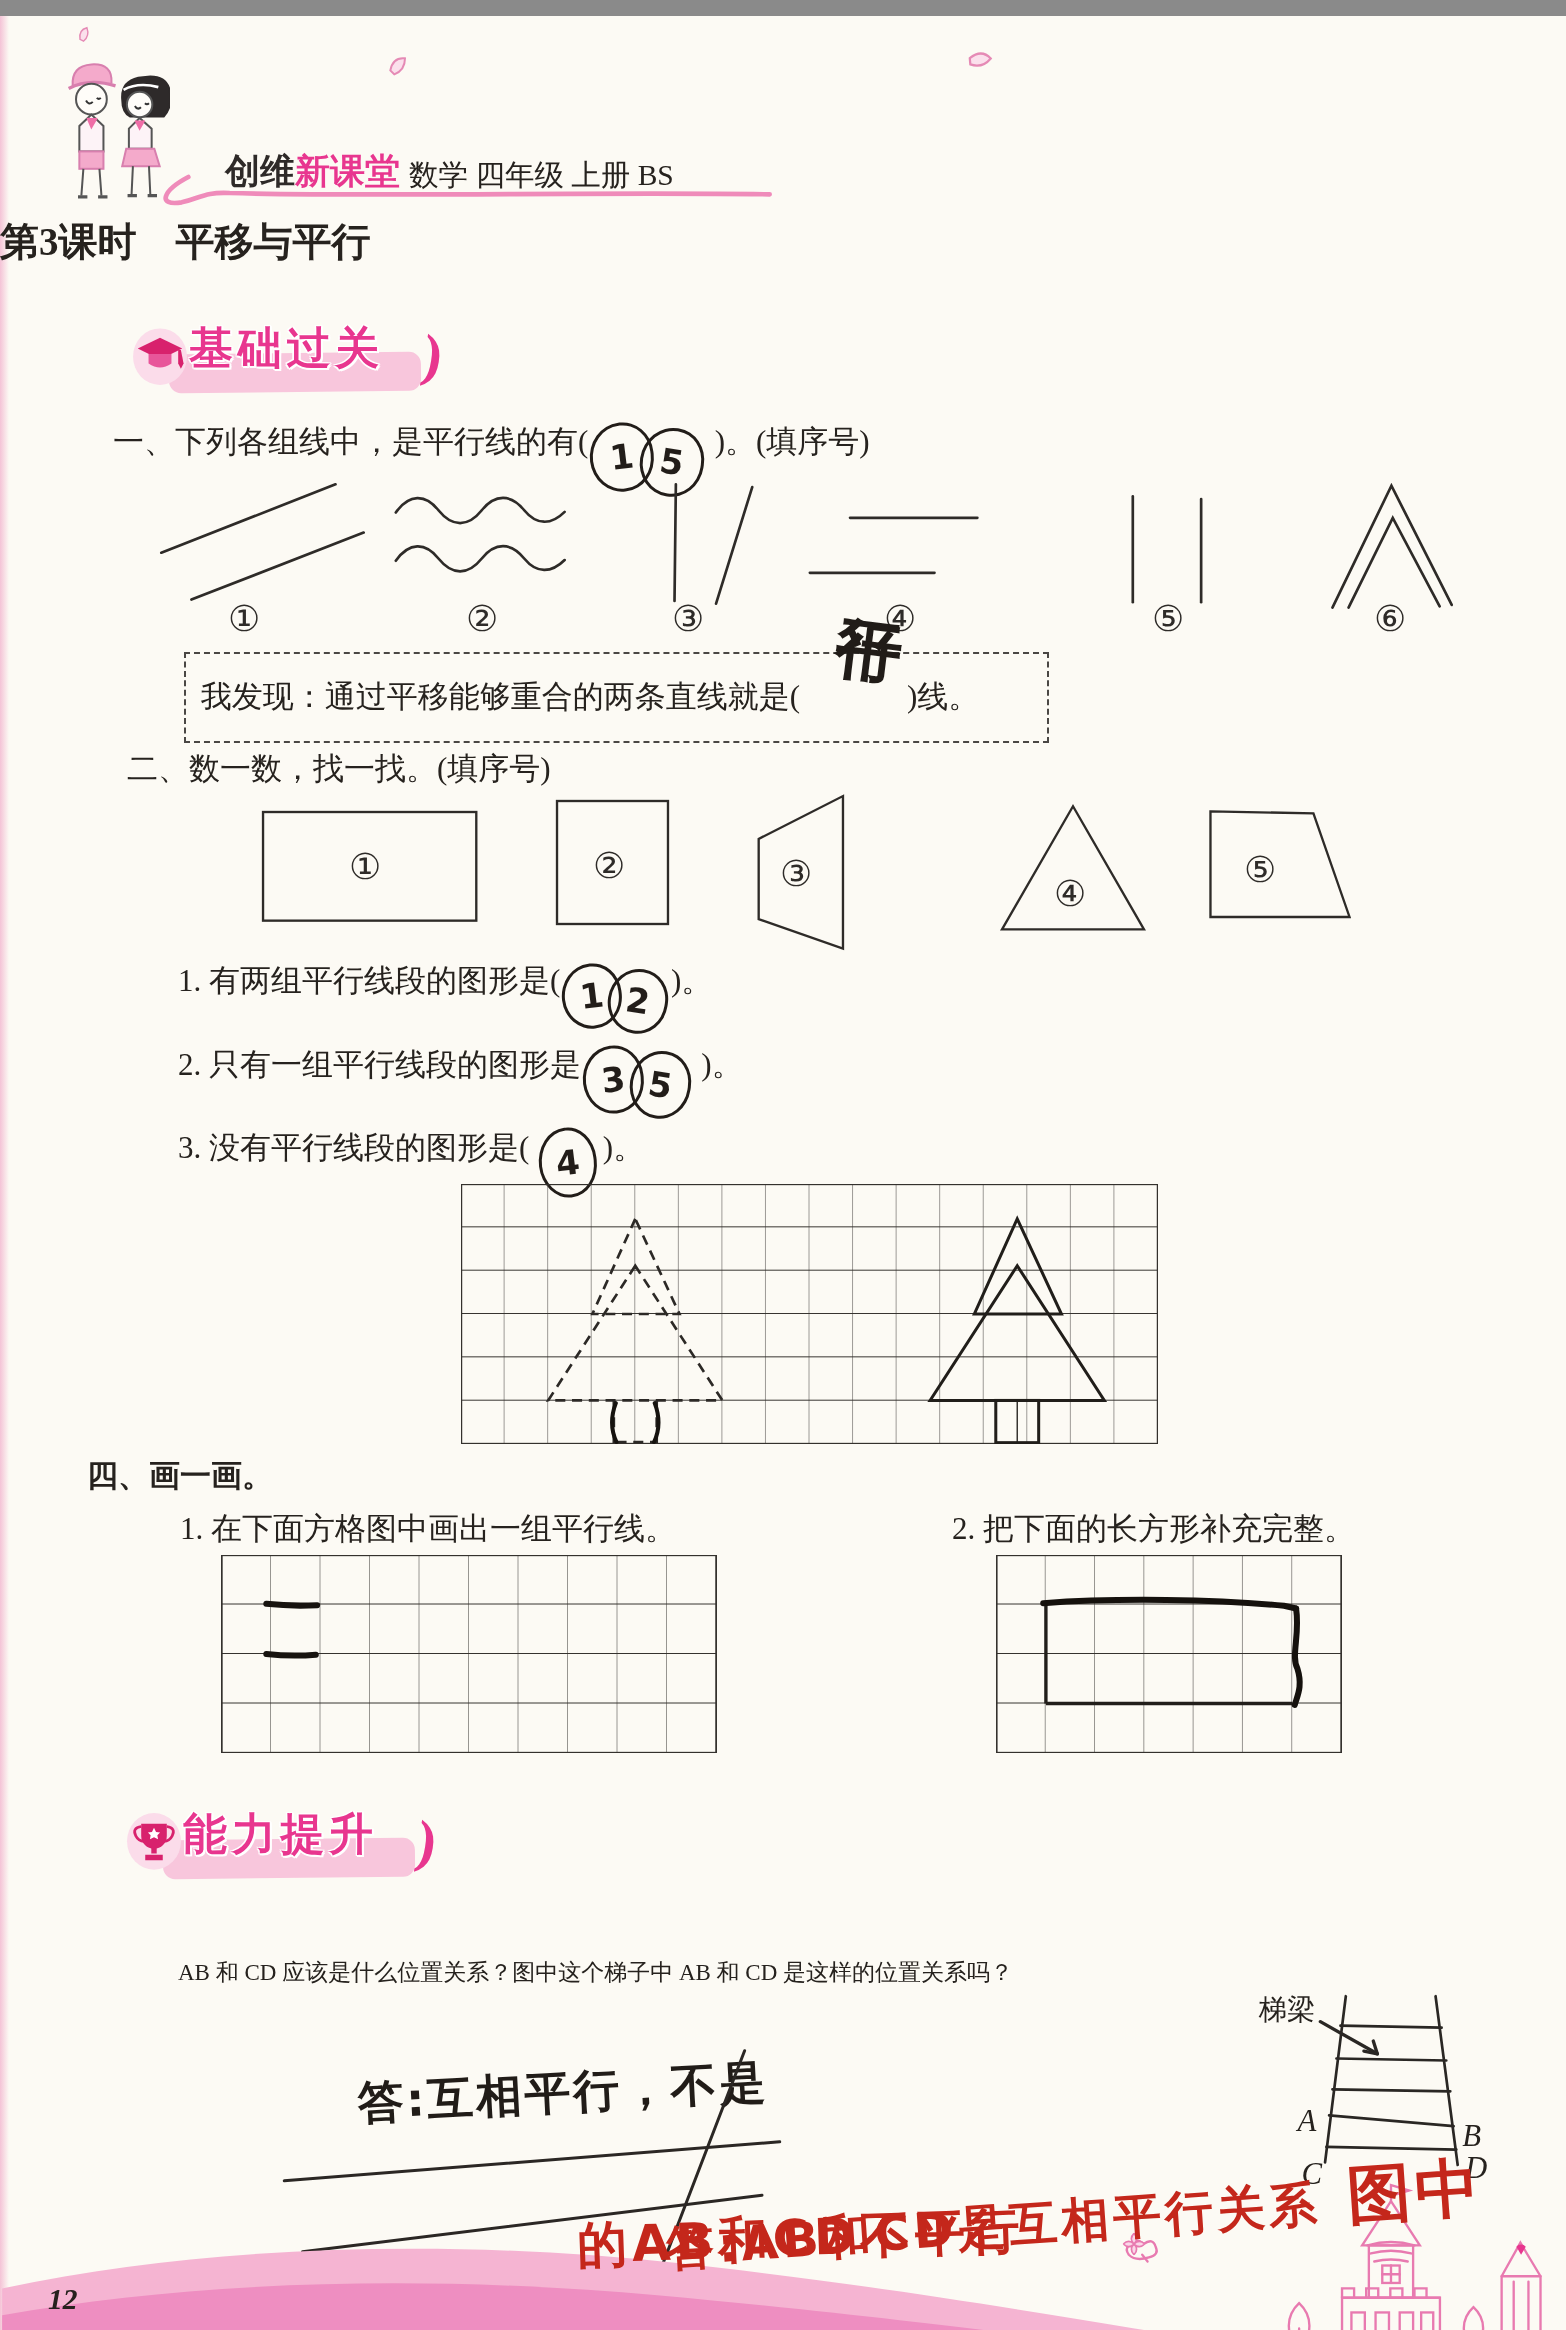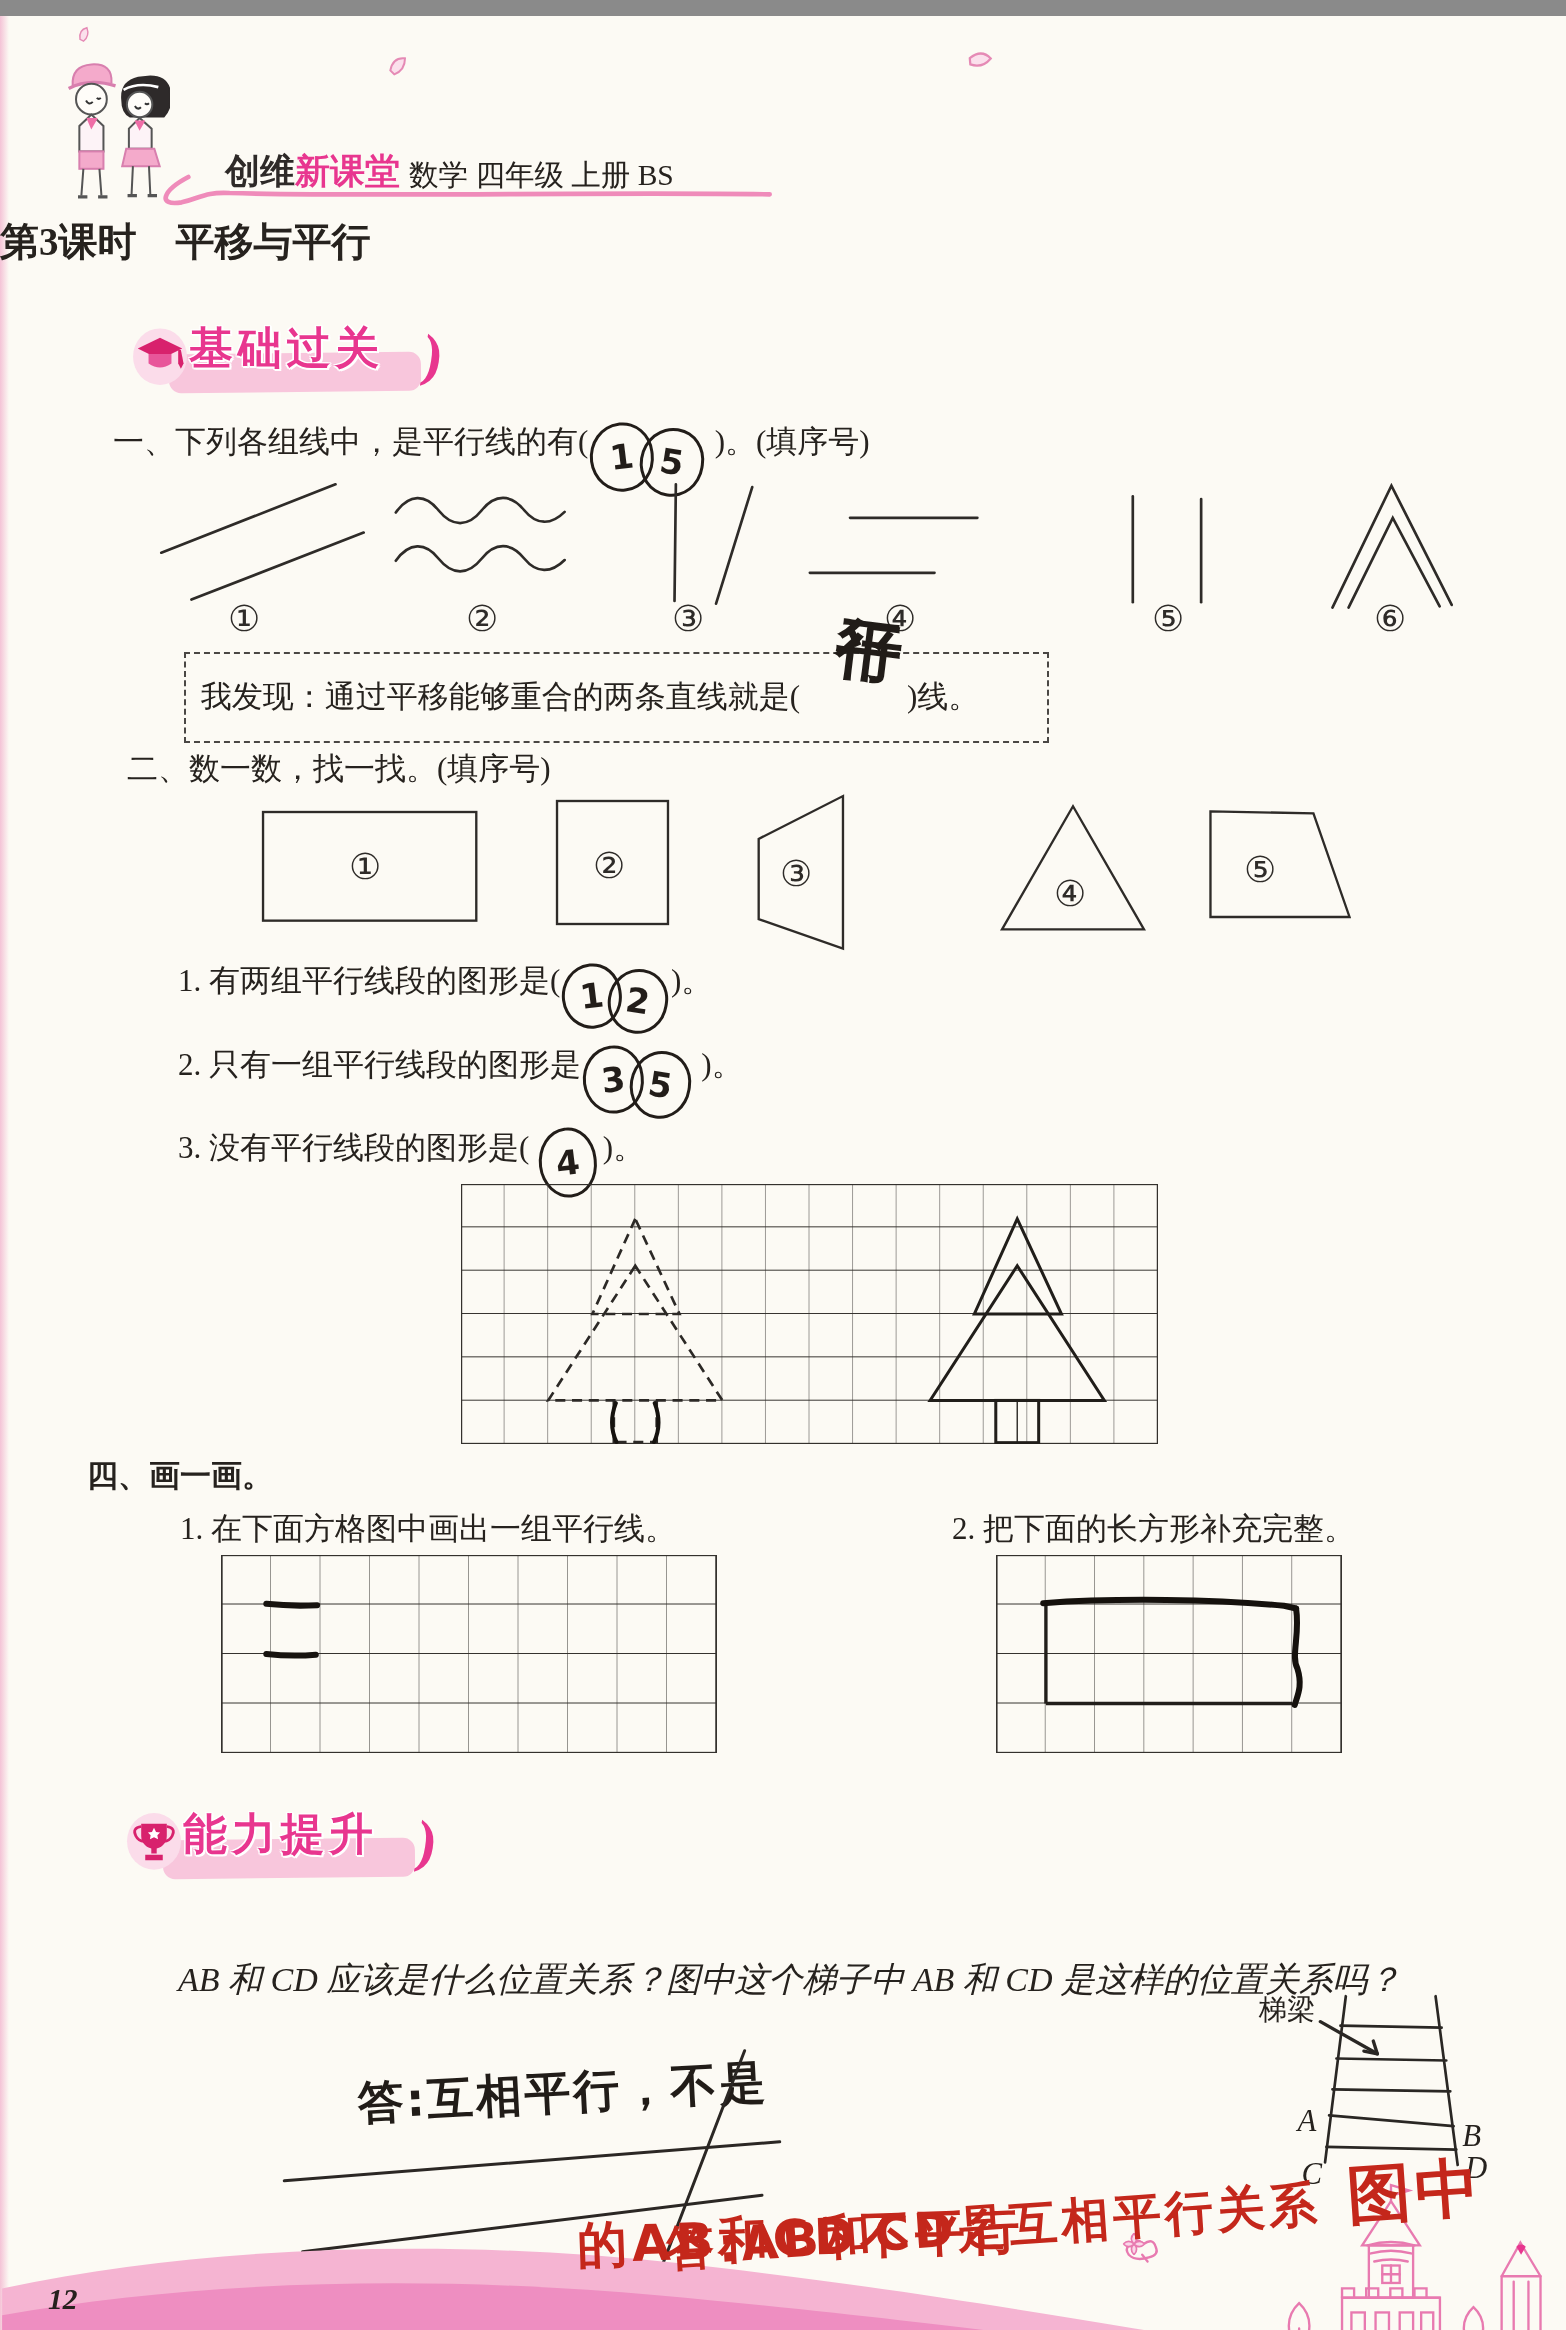--- a/index.html
+++ b/index.html
@@ -261,21 +261,21 @@
       <ellipse cx="43" cy="48" rx="40" ry="42" fill="#fbdcea"></ellipse>
       <path d="M24,22 h38 v18 a19,19 0 0 1 -38,0 z" fill="#d8216d"></path>
       <path d="M24,26 q-14,2 -8,14 q4,8 12,8 M62,26 q14,2 8,14 q-4,8 -12,8" fill="none" stroke="#d8216d" stroke-width="4"></path>
       <path d="M39,58 h8 v8 h-8 z M30,68 h26 v8 h-26 z" fill="#d8216d"></path>
       <path d="M43,28 l3,6 6,1 -4,4 1,6 -6,-3 -6,3 1,-6 -4,-4 6,-1 z" fill="#fff"></path>
     </svg>
     <span class="badge-text">能力提升</span>
     <span class="badge-tail">)</span>
   </div>
 
-  <div class="t" style="left:178px;top:1943px;font-size:34px;font-style:italic">AB 和 CD 应该是什么位置关系？图中这个梯子中 AB 和 CD 是这样的位置关系吗？</div>
+  <div class="t" style="left:178px;top:1943px;font-size:23px;">AB 和 CD 应该是什么位置关系？图中这个梯子中 AB 和 CD 是这样的位置关系吗？</div>
 
   <div class="t hw" style="left:287px;top:1992px;font-size:46px;transform:rotate(-3deg);letter-spacing:2.7px">
     <span>答:互相平行，不是</span>
     <span class="strike" style="left:-4px;top:44%;width:103%;transform:rotate(-1.5deg)"></span>
     <span class="strike" style="left:2%;top:62%;width:96%;transform:rotate(-4deg)"></span>
     <span class="strike" style="left:78%;top:10%;width:3.4px;height:120%;transform:rotate(24deg)"></span>
   </div>
 
   <svg class="gridsvg" style="left:1240px;top:1964px" width="288" height="228" viewBox="0 0 430 340">
     <g stroke="#2a2724" stroke-width="4" fill="none" stroke-linecap="round">

